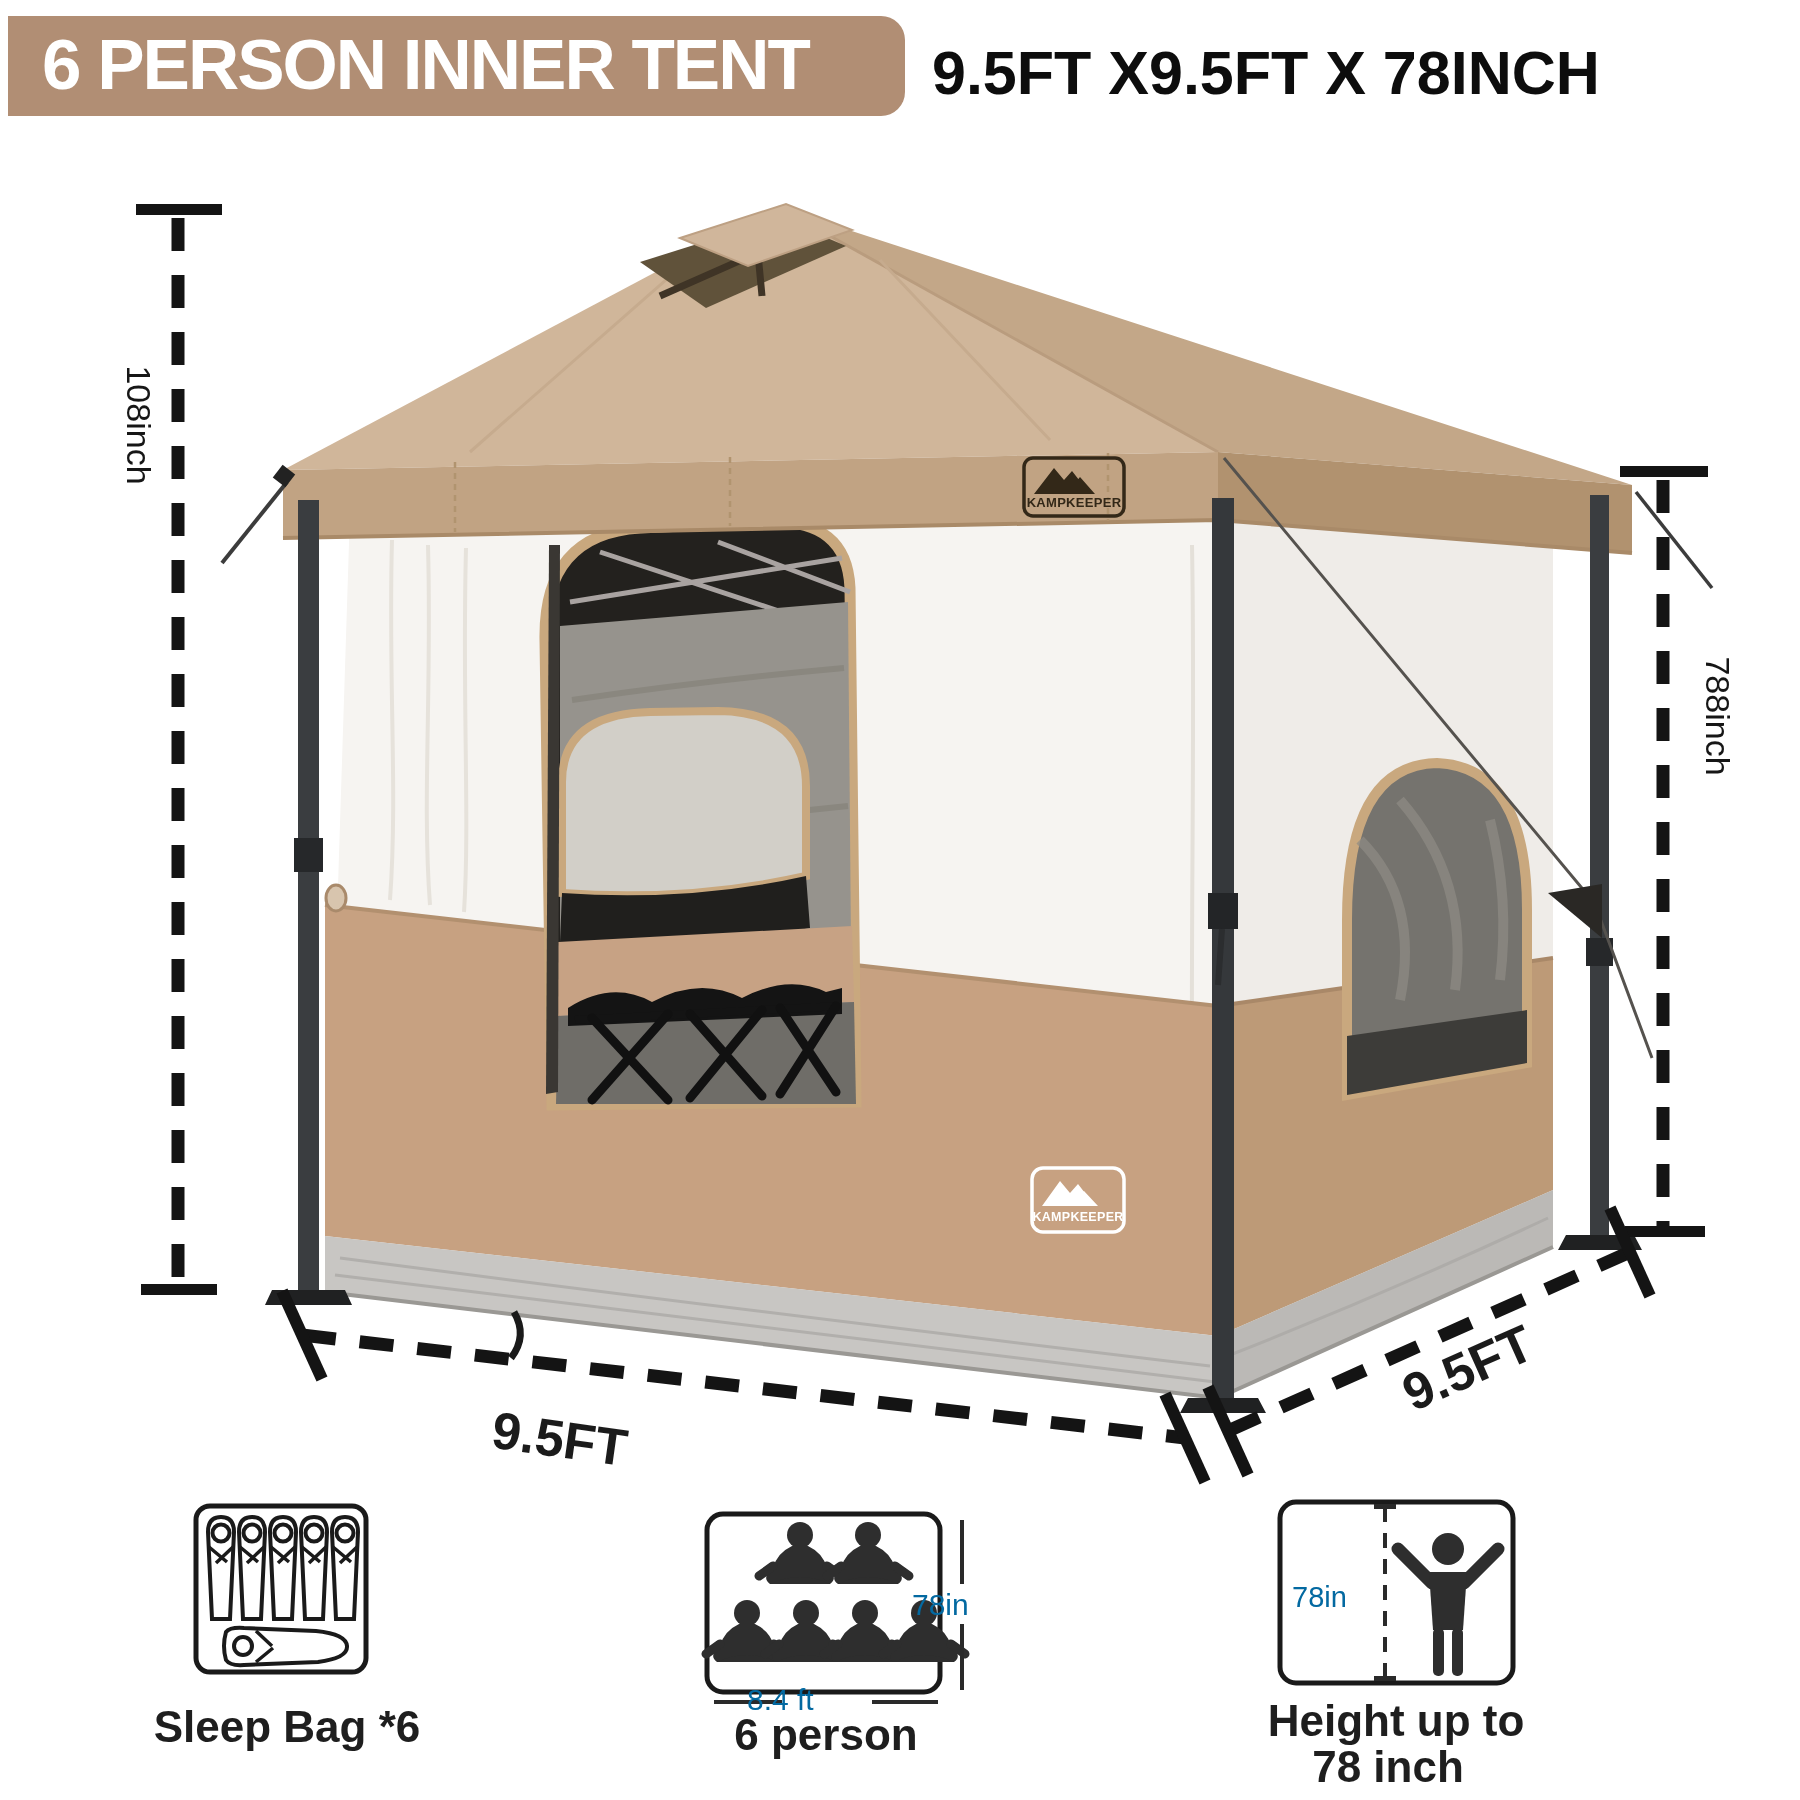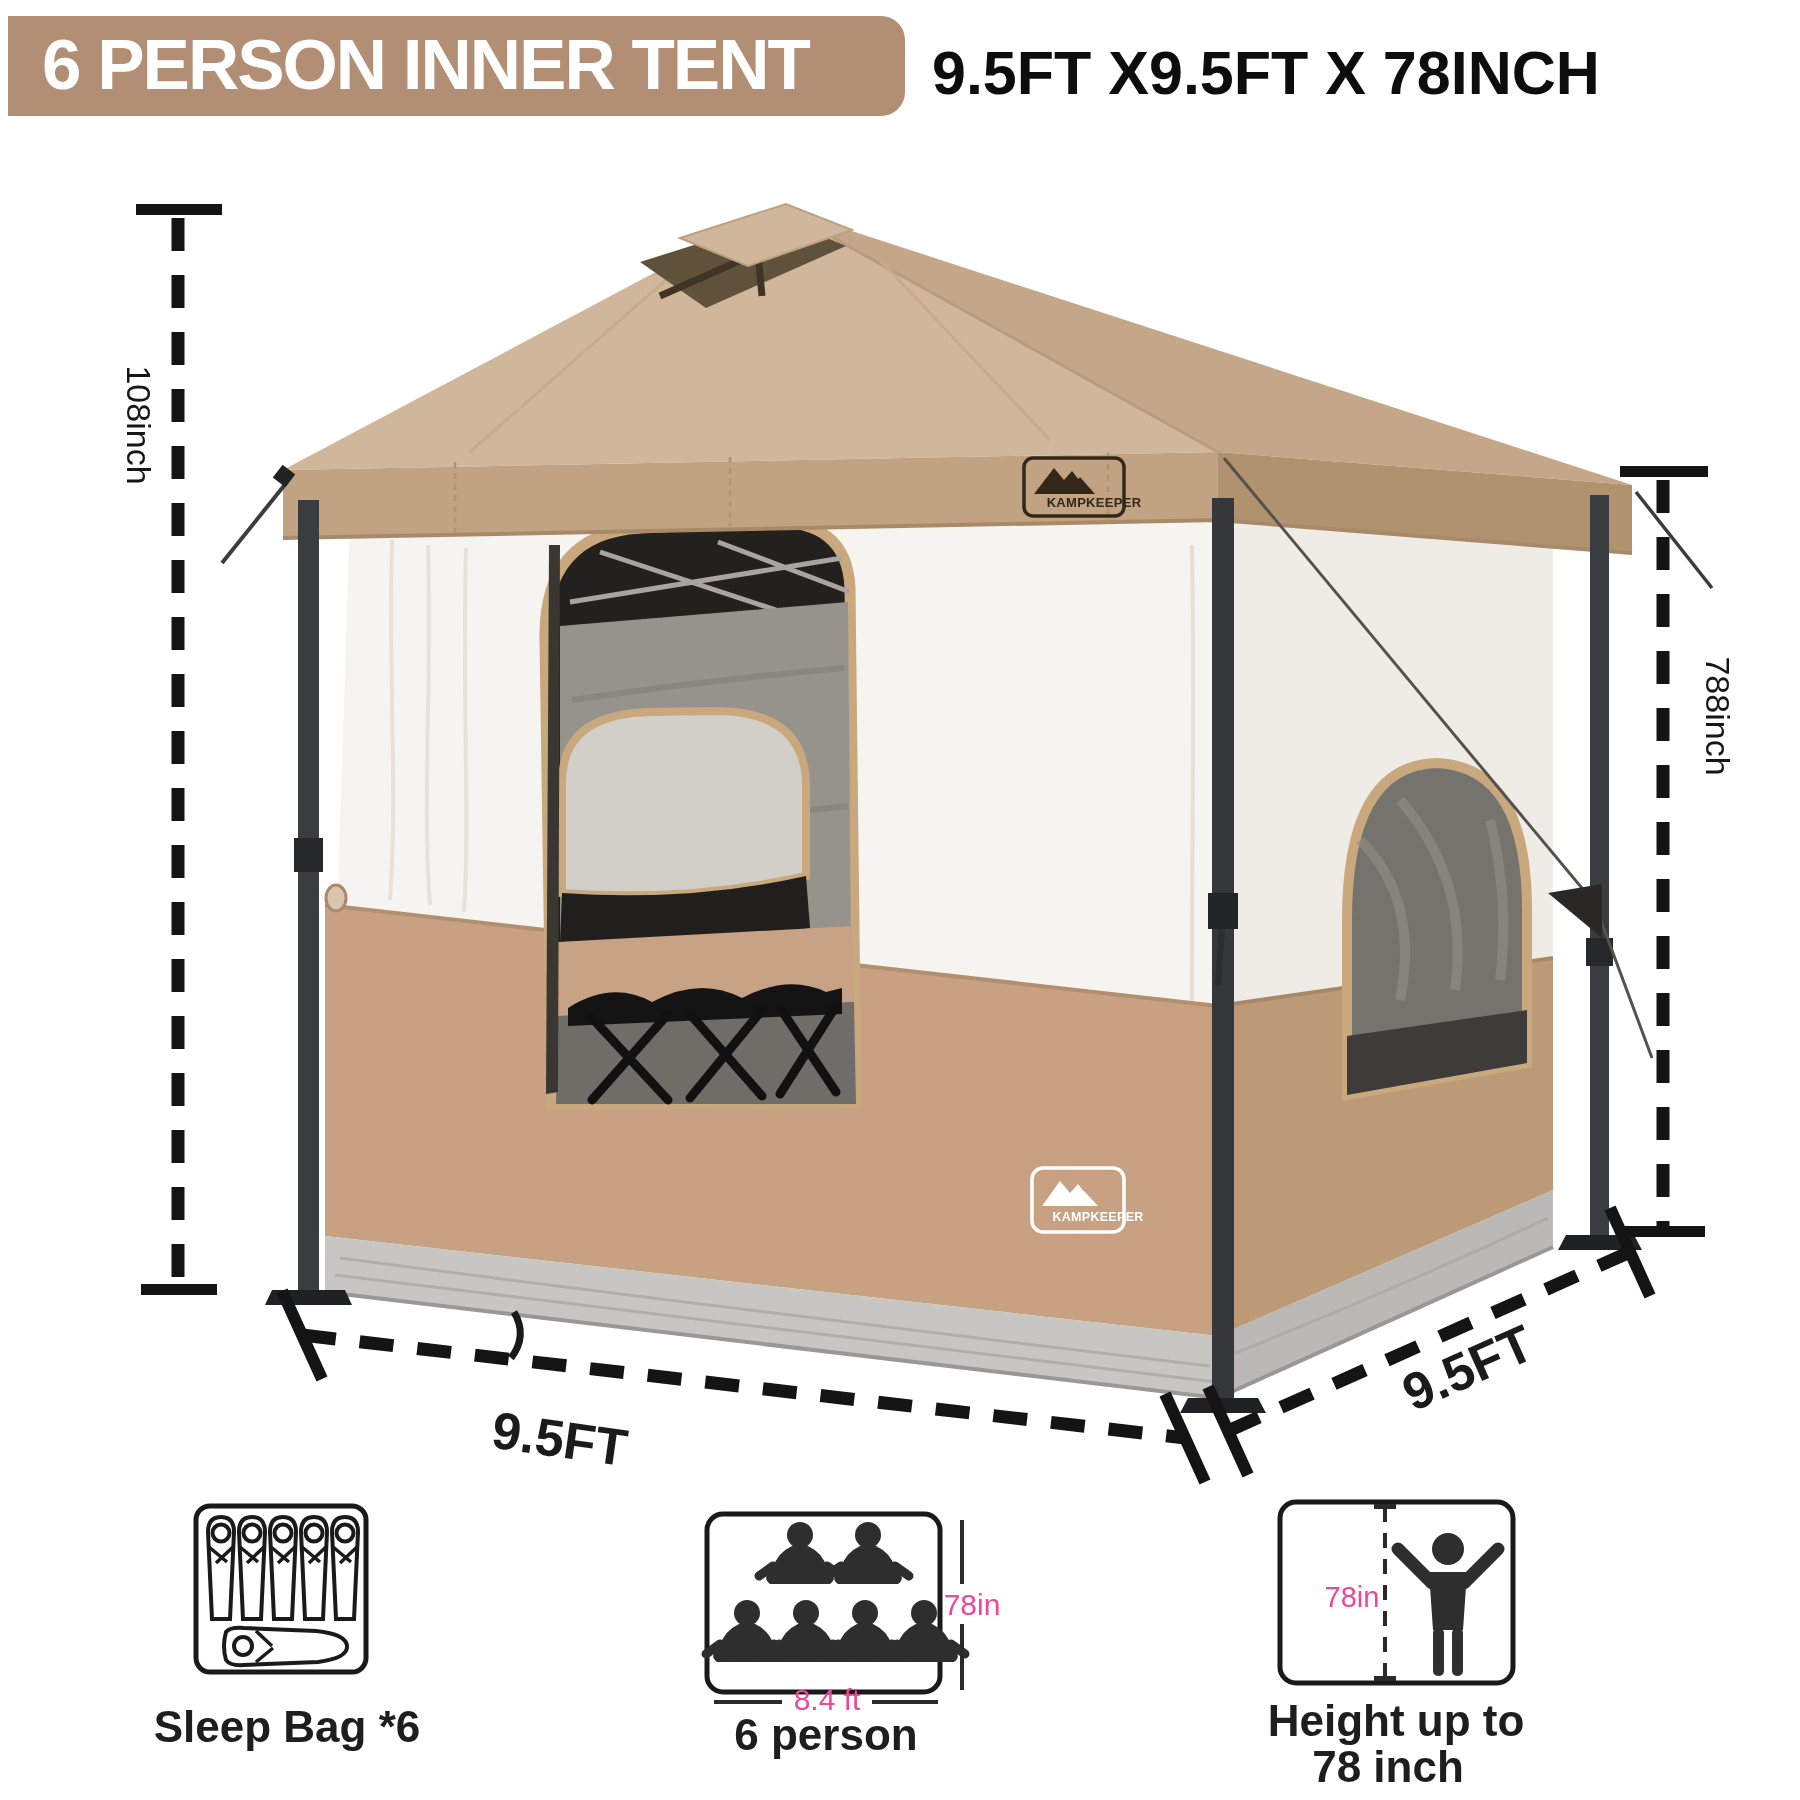--- a/index.html
+++ b/index.html
@@ -4,22 +4,22 @@
 <style>
   html,body{margin:0;padding:0;background:#ffffff;}
   body{width:1800px;height:1800px;position:relative;font-family:"Liberation Sans",sans-serif;overflow:hidden;}
   .abs{position:absolute;}
   .banner{left:8px;top:16px;width:897px;height:100px;background:#b18e74;border-radius:0 24px 24px 0;}
   .banner-title{left:42px;top:24px;width:860px;font-size:71px;font-weight:bold;color:#ffffff;letter-spacing:-2px;white-space:nowrap;}
   .size-text{left:932px;top:38px;width:800px;font-size:61px;font-weight:bold;color:#0d0d0d;letter-spacing:0px;white-space:nowrap;}
   .dim-v{width:150px;height:40px;text-align:center;font-size:34px;color:#161616;transform:rotate(90deg);}
   .dim-d{width:220px;height:56px;text-align:center;font-size:52px;font-weight:bold;color:#1b1b1b;}
   .feat-label{width:400px;text-align:center;font-size:44px;font-weight:bold;color:#1e1e1e;line-height:1.0;}
-  .feat-note{width:160px;text-align:center;font-size:30px;color:#ec4899;}
-  .logo-text{width:100px;text-align:center;font-weight:bold;letter-spacing:0.3px;padding-left:20px;}
+  .feat-note{width:160px;text-align:left;font-size:30px;color:#0369a1;}
+  .logo-text{width:100px;text-align:center;font-weight:bold;letter-spacing:0.3px;}
   svg{position:absolute;left:0;top:0;}
 </style>
 </head>
 <body>
 
 <svg width="1800" height="1800" viewBox="0 0 1800 1800">
   <defs>
     <g id="vbag">
       <path d="M1,16 Q1,1 14,1 Q27,1 27,16 L23,103 L5,103 Z" fill="#ffffff" stroke="#1a1a1a" stroke-width="4"></path>
       <circle cx="14" cy="17" r="8.5" fill="none" stroke="#1a1a1a" stroke-width="4"></circle>

